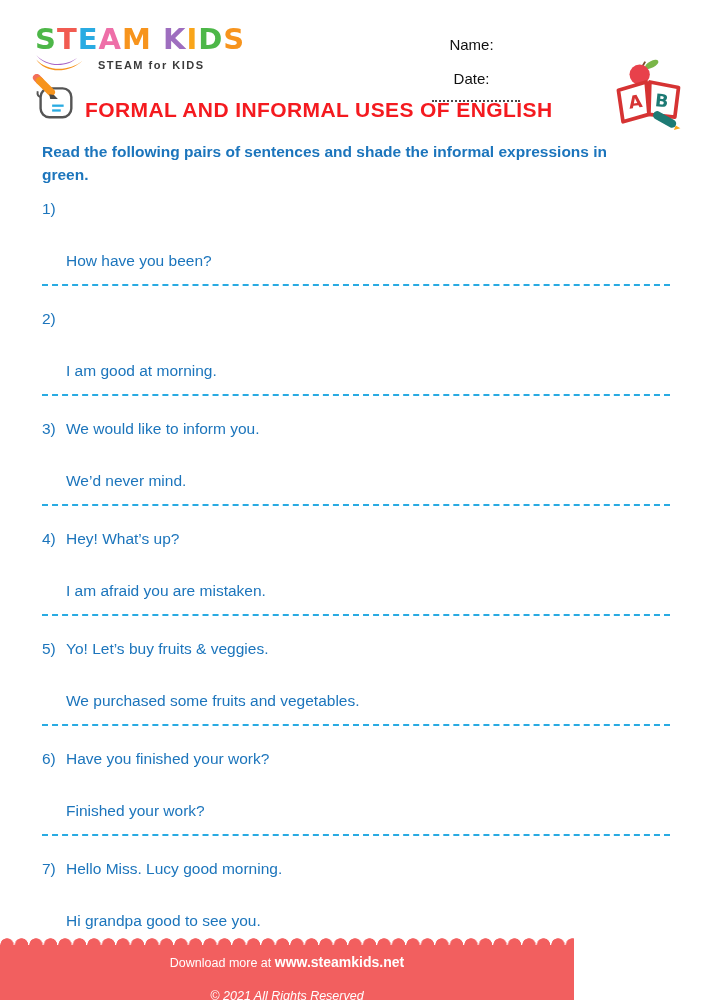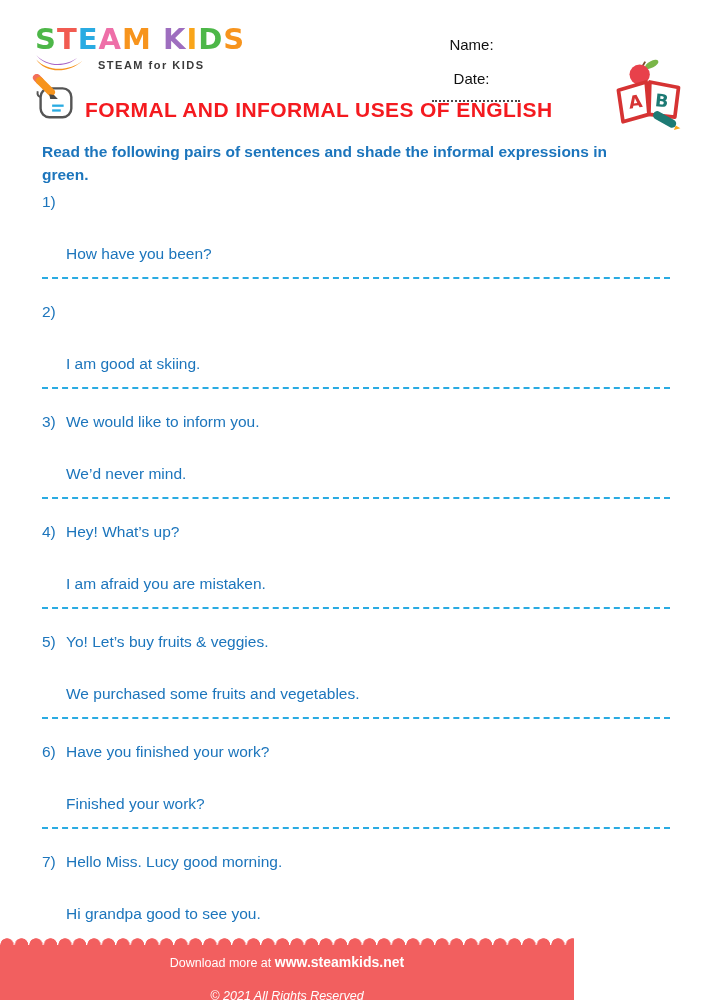--- a/index.html
+++ b/index.html
@@ -27,21 +27,21 @@
   .dashline{border-bottom:2px dotted #4a4a4a;height:14px;}
   .dashline.long{flex:1 1 auto;margin:0 10px 2px 8px;}
   .dashline.short{width:88px;flex:0 0 auto;margin:0 0 2px 8px;}
   
   .title-row{position:absolute;left:31px;top:74px;display:flex;align-items:flex-end;}
   .scroll-icon{width:48px;height:48px;flex:0 0 auto;}
   .title{font-size:21px;font-weight:bold;color:var(--red);letter-spacing:.4px;margin-left:6px;white-space:nowrap;}
   .book-icon{position:absolute;right:22px;top:56px;width:74px;height:76px;}
   
   .content{position:absolute;left:42px;top:140px;width:628px;}
-  .intro{font-weight:bold;color:var(--blue);font-size:15.5px;line-height:23px;margin-bottom:7px;}
+  .intro{font-weight:bold;color:var(--blue);font-size:15.5px;line-height:23px;margin-bottom:14px;}
   .line{font-size:15.5px;color:var(--blue);line-height:17px;}
   .formal{display:flex;margin-bottom:35px;}
   .num{flex:0 0 24px;}
   .informal{padding-left:24px;margin-bottom:15px;}
   .sep{border-top:2px dashed var(--sep);margin-bottom:24px;}
   
   .footer{position:absolute;left:0;bottom:0;width:574px;height:55px;background:var(--footer-bg);}
   .scallops{position:absolute;left:0;top:-7px;width:100%;height:7px;
     background:radial-gradient(circle 7px at 7px 7px, var(--footer-bg) 6.4px, transparent 7px);
     background-size:14.5px 7px;background-repeat:repeat-x;}
@@ -113,21 +113,21 @@
         <span class="num">1)</span>
       </div>
       <div class="line informal">How have you been?</div>
       <div class="sep"></div>
     </div>
 
     <div class="pair">
       <div class="line formal">
         <span class="num">2)</span>
       </div>
-      <div class="line informal">I am good at skiing.</div>
+      <div class="line informal">I am good at morning.</div>
       <div class="sep"></div>
     </div>
 
     <div class="pair">
       <div class="line formal">
         <span class="num">3)</span>
         <span class="txt">We would like to inform you.</span>
       </div>
       <div class="line informal">We’d never mind.</div>
       <div class="sep"></div>

